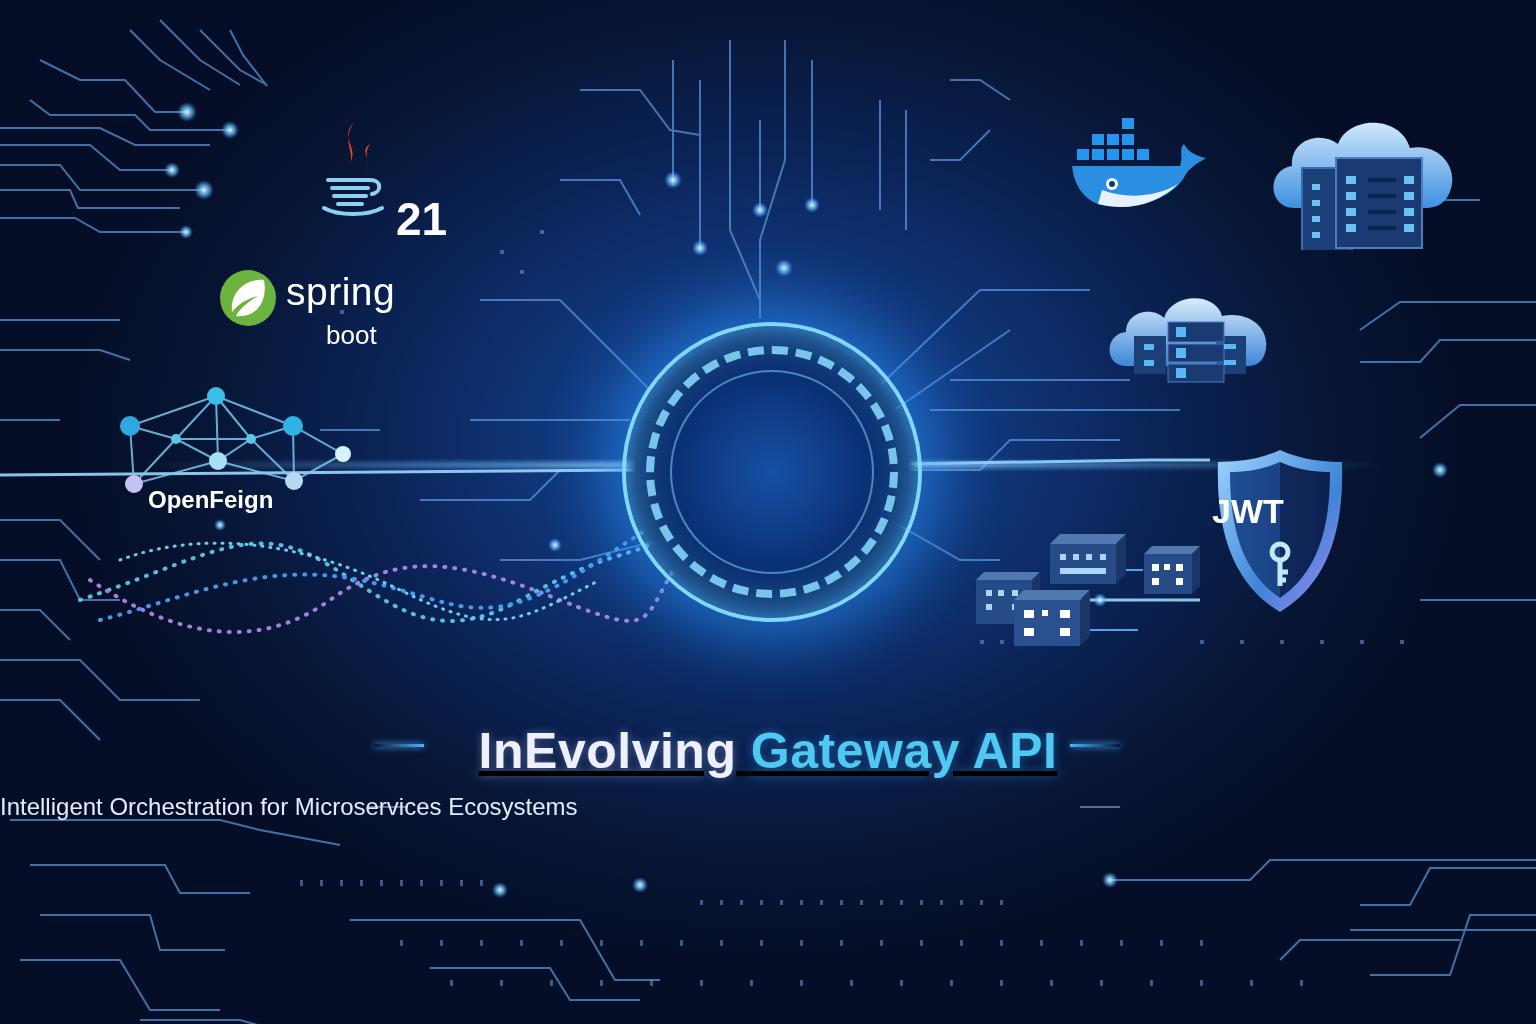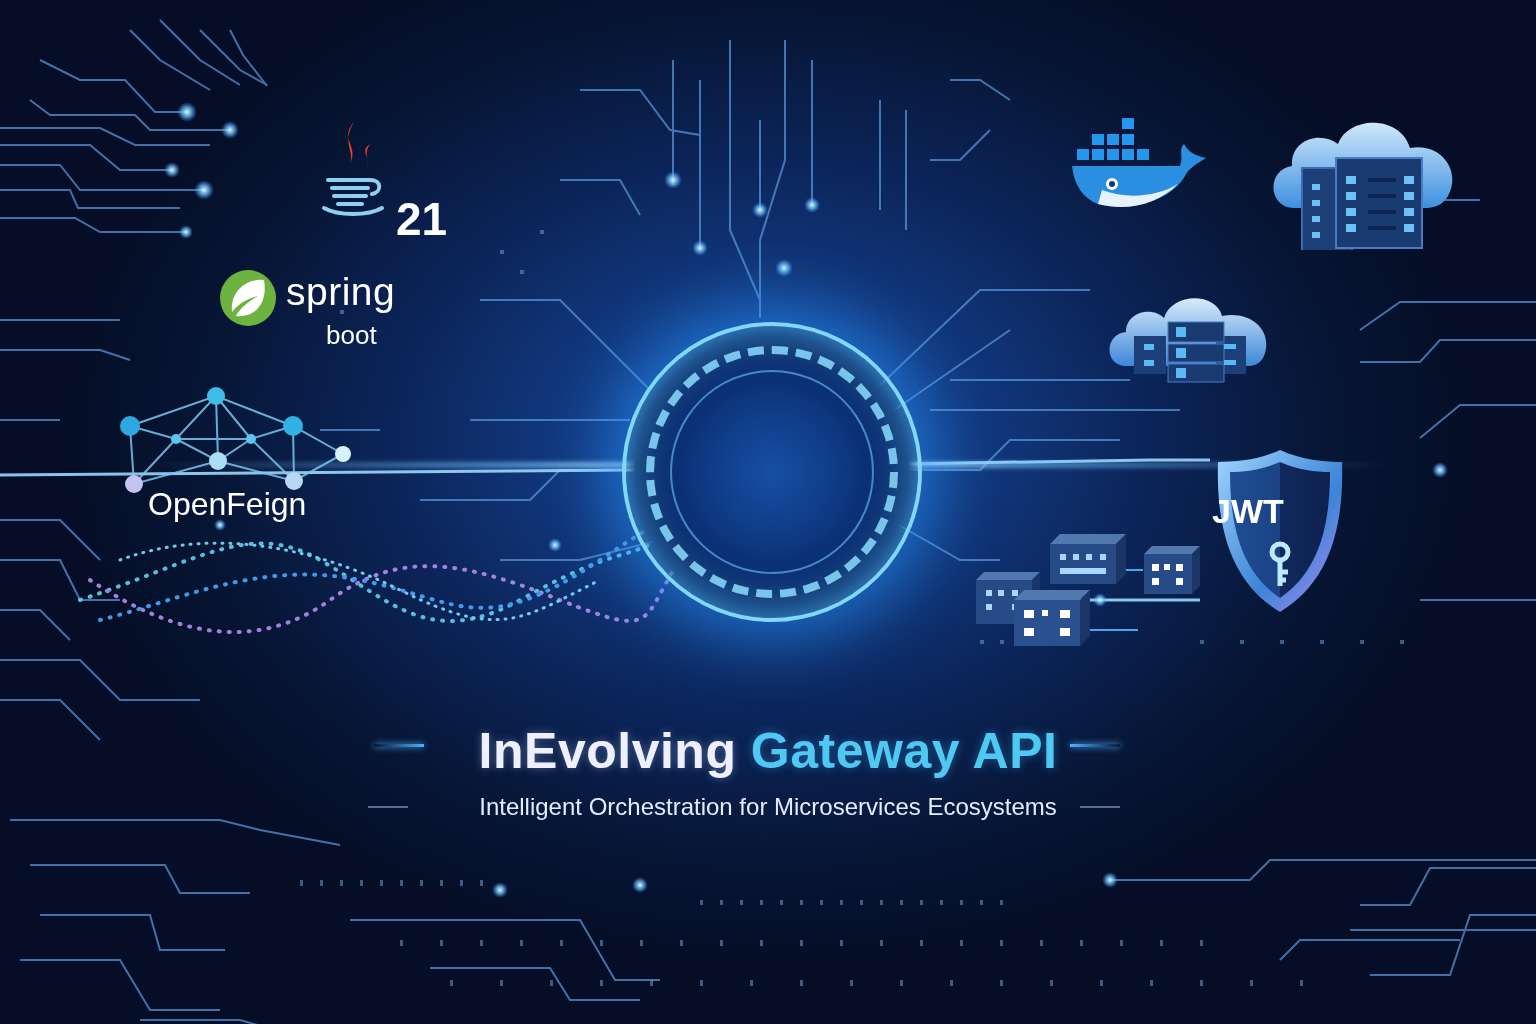--- a/index.html
+++ b/index.html
@@ -37,44 +37,44 @@
   }
   
   .java { position: absolute; left: 318px; top: 118px; width: 140px; height: 100px; }
   .java-num { position: absolute; left: 78px; top: 34px; font-size: 46px; font-weight: bold; color: #ffffff; margin-top: 40px; }
   
   .spring { position: absolute; left: 216px; top: 262px; width: 220px; height: 90px; }
   .spring-word { position: absolute; left: 70px; top: 8px; font-size: 39px; color: #ffffff; letter-spacing: 0.5px; }
   .spring-boot { position: absolute; left: 110px; top: 58px; font-size: 26px; color: #ffffff; text-align: center; }
   
   .feign { position: absolute; left: 108px; top: 384px; width: 260px; height: 140px; }
-  .feign-label { position: absolute; left: 40px; top: 102px; font-size: 32px; font-weight: normal; color: #ffffff; }
+  .feign-label { position: absolute; left: 40px; top: 102px; font-size: 24px; font-weight: bold; color: #ffffff; }
   
   .docker { position: absolute; left: 1068px; top: 112px; width: 150px; height: 100px; }
   .cloud-big { position: absolute; left: 1264px; top: 110px; width: 200px; height: 140px; }
   .cloud-small { position: absolute; left: 1104px; top: 284px; width: 172px; height: 100px; }
   .jwt { position: absolute; left: 1212px; top: 446px; width: 136px; height: 170px; }
   .jwt-label { position: absolute; left: 0; right: 0; top: 46px; text-align: left; font-size: 34px; font-weight: bold; color: #ffffff; }
   .modules { position: absolute; left: 968px; top: 520px; width: 240px; height: 130px; }
   
   .title {
     position: absolute; left: 0; right: 0; top: 722px; text-align: center;
-    font-size: 50px; font-weight: bold; letter-spacing: 0.5px;
+    font-size: 50px; font-weight: bold; letter-spacing: 0.5px; text-decoration: underline;
   }
   .title .t1 { color: #eef0ff; text-shadow: 0 0 8px rgba(180,200,255,0.4); }
   .title .t2 { color: #4fc8f2; text-shadow: 0 0 10px rgba(60,180,255,0.4); }
   .title-rule {
     position: absolute; top: 744px; height: 3px; width: 50px;
     background: linear-gradient(90deg, rgba(60,160,255,0), #4ab4ff);
     box-shadow: 0 0 6px #4ab4ff;
   }
   .title-rule.l { left: 374px; }
   .title-rule.r { left: 1070px; background: linear-gradient(90deg, #4ab4ff, rgba(60,160,255,0)); }
   .tagline {
-    position: absolute; left: 0; right: 0; top: 793px; text-align: center;
+    position: absolute; left: 0; right: 0; top: 793px; text-align: left;
     font-size: 24px; color: #e4ecff;
   }
   .tag-rule { position: absolute; top: 806px; height: 2px; width: 40px; background: rgba(170,200,240,0.5); }
   .tag-rule.l { left: 368px; }
   .tag-rule.r { left: 1080px; }
 </style>
 </head>
 <body>
 
 <svg class="layer" viewBox="0 0 1536 1024">

